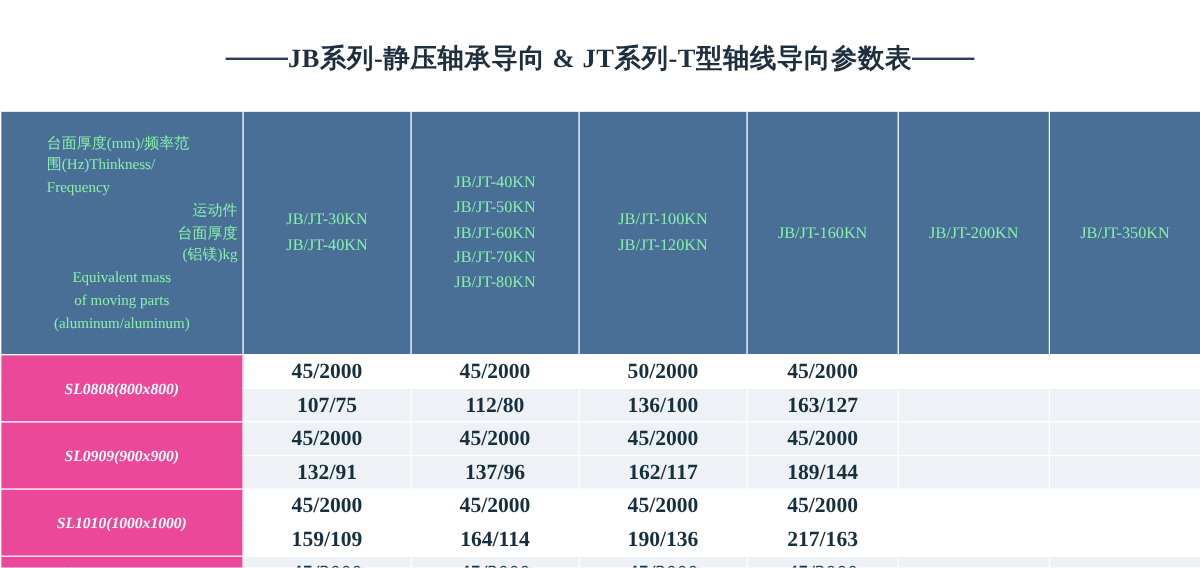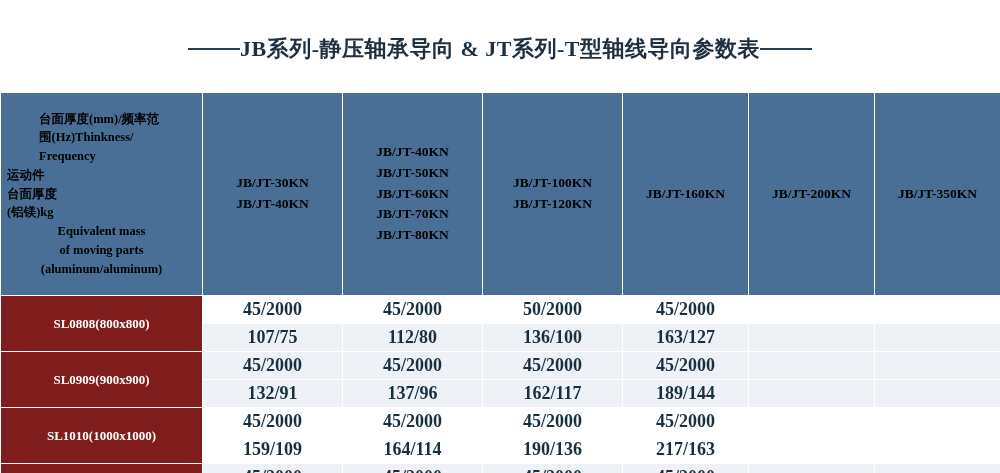--- a/index.html
+++ b/index.html
@@ -58,51 +58,52 @@
   }
   table.param td, table.param th {
     border: 1px solid #ffffff;
     text-align: center;
     vertical-align: middle;
   }
 
   
   thead th {
     background: #4a6f96;
-    color: #000000;
-    font-weight: bold;
+    color: #86efac;
+    font-weight: normal;
     font-size: 13.5px;
     line-height: 1.55;
     padding: 4px 3px;
     height: 203px;
     box-sizing: border-box;
   }
   thead th.corner {
     background: #4a6f96;
     font-size: 12.5px;
     line-height: 1.5;
     padding: 6px 4px;
   }
   .corner-inner {
     display: block;
     text-align: center;
   }
   .corner-line { display: block; }
   .corner-line.indent { padding-left: 34px; text-align: left;}
-  .corner-line.left { text-align: left; padding-left: 2px;}
+  .corner-line.left { text-align: right; padding-left: 2px; margin-left: 36px;}
 
   .hdr-line { display: block; }
 
   
   tbody td.rowlabel {
-    background: #7f1d1d;
+    background: #ec4899;
     color: #ffffff;
     font-weight: bold;
     font-size: 13px;
     padding: 4px;
+    font-style: italic;
   }
   tbody td.val {
     background: #ffffff;
     color: #17303f;
     font-weight: bold;
     font-size: 18px;
     height: 25px;
     padding: 1px 2px;
   }
   tbody tr.alt td.val {

